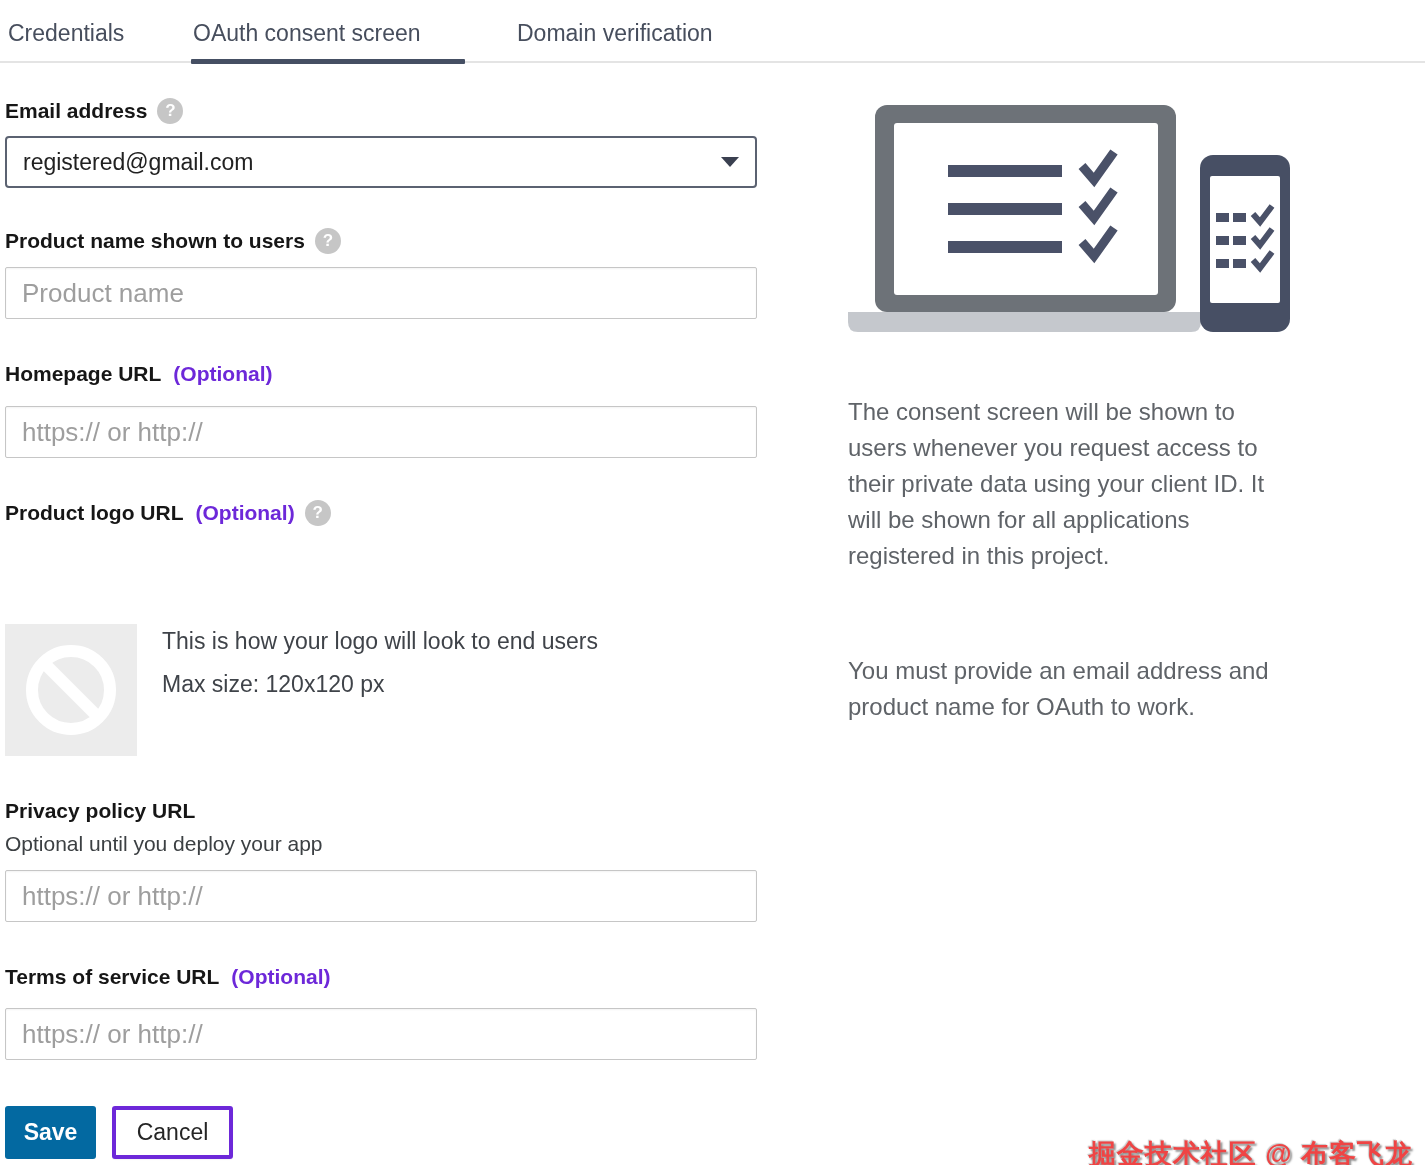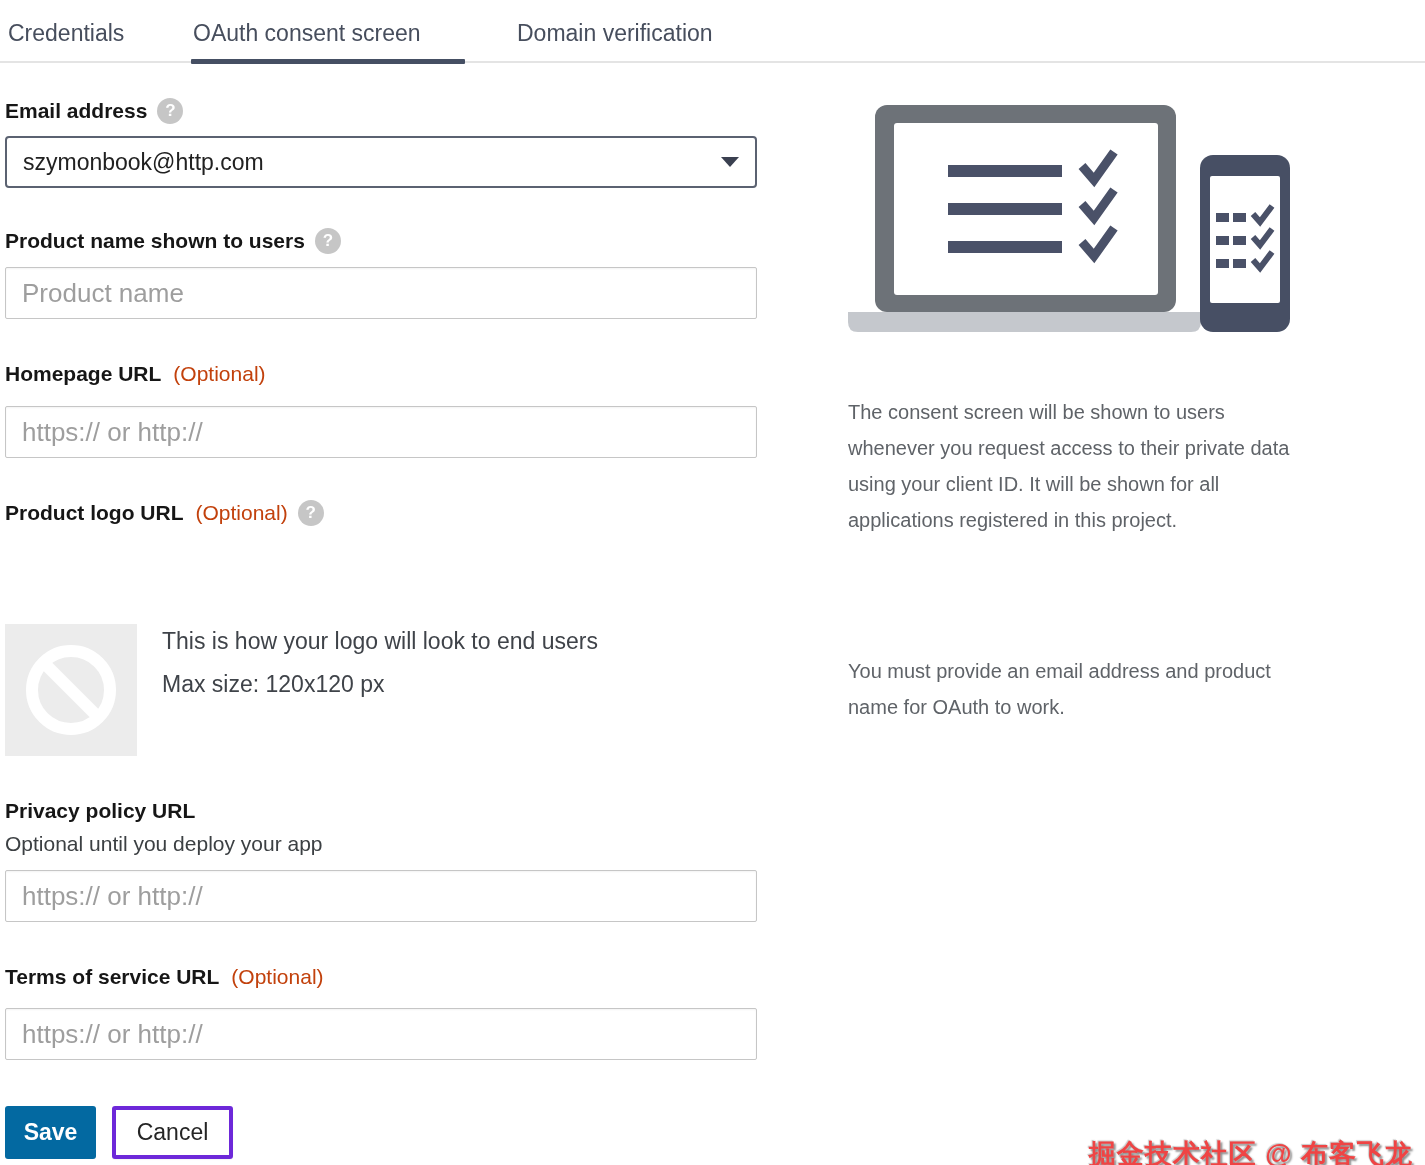--- a/index.html
+++ b/index.html
@@ -26,21 +26,21 @@
   .tab-underline {
     position:absolute; left:191px; width:274px; bottom:-1px; height:5px;
     background:#454f63; z-index:2; border-radius:1px;
   }
 
   
   .field-label {
     position:absolute; left:5px; font-size:21px; font-weight:bold;
     color:#161616; white-space:nowrap; display:flex; align-items:center; gap:10px;
   }
-  .optional { font-weight:normal; color:#c2410c; margin-left:2px; }
+  .optional { font-weight:bold; color:#6d28d9; margin-left:2px; }
   .sub-label {
     position:absolute; left:5px; font-size:21px; color:#3c4043; white-space:nowrap;
   }
   .help-icon {
     width:26px; height:26px; border-radius:50%;
     background:#c6c6c6; color:#ffffff; font-size:17px; font-weight:bold;
     display:inline-flex; align-items:center; justify-content:center;
     flex:0 0 auto; cursor:pointer;
   }
 
@@ -87,21 +87,21 @@
   }
   .btn-cancel {
     left:112px; width:121px; background:#ffffff; color:#252525;
     border:4px solid #6d28d9; box-shadow:0 1px 1px rgba(0,0,0,0.04);
   }
 
   
   .illustration { position:absolute; left:848px; top:100px; }
   .aside-para {
     position:absolute; left:848px; width:452px;
-    font-size:20px; line-height:36px; color:#5f6368;
+    font-size:24px; line-height:36px; color:#5f6368;
   }
   .para1 { top:394px; }
   .para2 { top:653px; }
 
   
   .watermark {
     position:absolute; right:12px; top:1112px;
     font-size:27px; font-weight:bold; color:#ef4444; white-space:nowrap;
     text-shadow: 2px 2px 2px #8f8f8f, -1px -1px 1px #c9c9c9;
     letter-spacing:1px;
@@ -118,21 +118,21 @@
     <div class="tab" style="left:193px">OAuth consent screen</div>
     <div class="tab" style="left:517px">Domain verification</div>
     <div class="tab-underline"></div>
   </header>
 
   <div class="field-label" style="top:98px">
     <span>Email address</span>
     <span class="help-icon">?</span>
   </div>
   <div class="select-box">
-    <span>szymonbook@http.com</span>
+    <span>registered@gmail.com</span>
     <span class="caret"></span>
   </div>
 
   <div class="field-label" style="top:228px">
     <span>Product name shown to users</span>
     <span class="help-icon">?</span>
   </div>
   <input class="text-input" style="top: 267px;" type="text" placeholder="Product name">
 
   <div class="field-label" style="top:362px">

